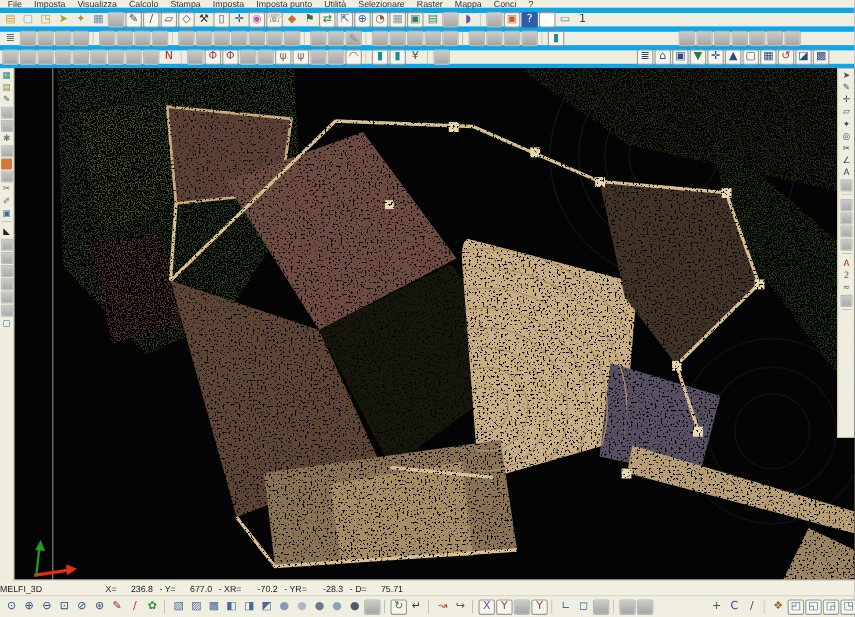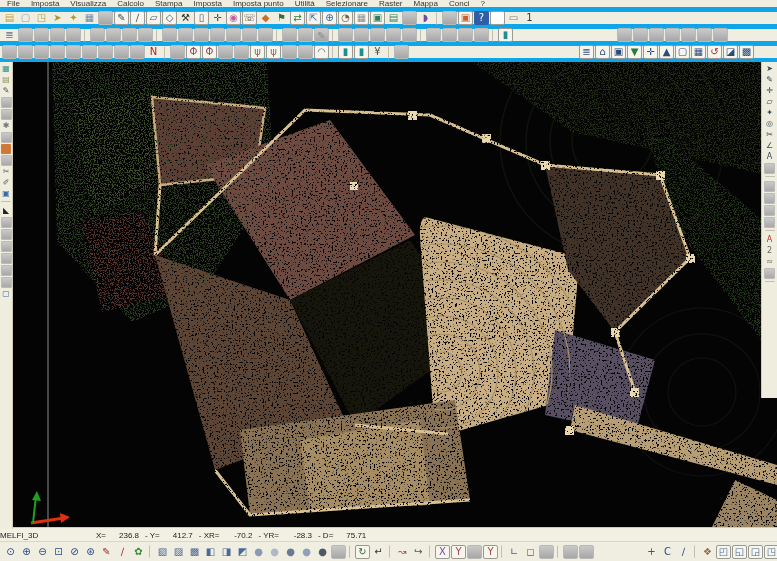--- a/index.html
+++ b/index.html
@@ -341,21 +341,21 @@
 
 <div id="statusbar">
   <span id="status-project">MELFI_3D</span>
   <span id="status-coords">
       <span class="coord-pair">
       <span class="coord-label">X=</span>
       <span class="coord-value">236.8</span>
     </span>
       <span class="coord-pair">
       <span class="coord-label">- Y=</span>
-      <span class="coord-value">412.7</span>
+      <span class="coord-value">677.0</span>
     </span>
       <span class="coord-pair">
       <span class="coord-label">- XR=</span>
       <span class="coord-value">-70.2</span>
     </span>
       <span class="coord-pair">
       <span class="coord-label">- YR=</span>
       <span class="coord-value">-28.3</span>
     </span>
       <span class="coord-pair">

